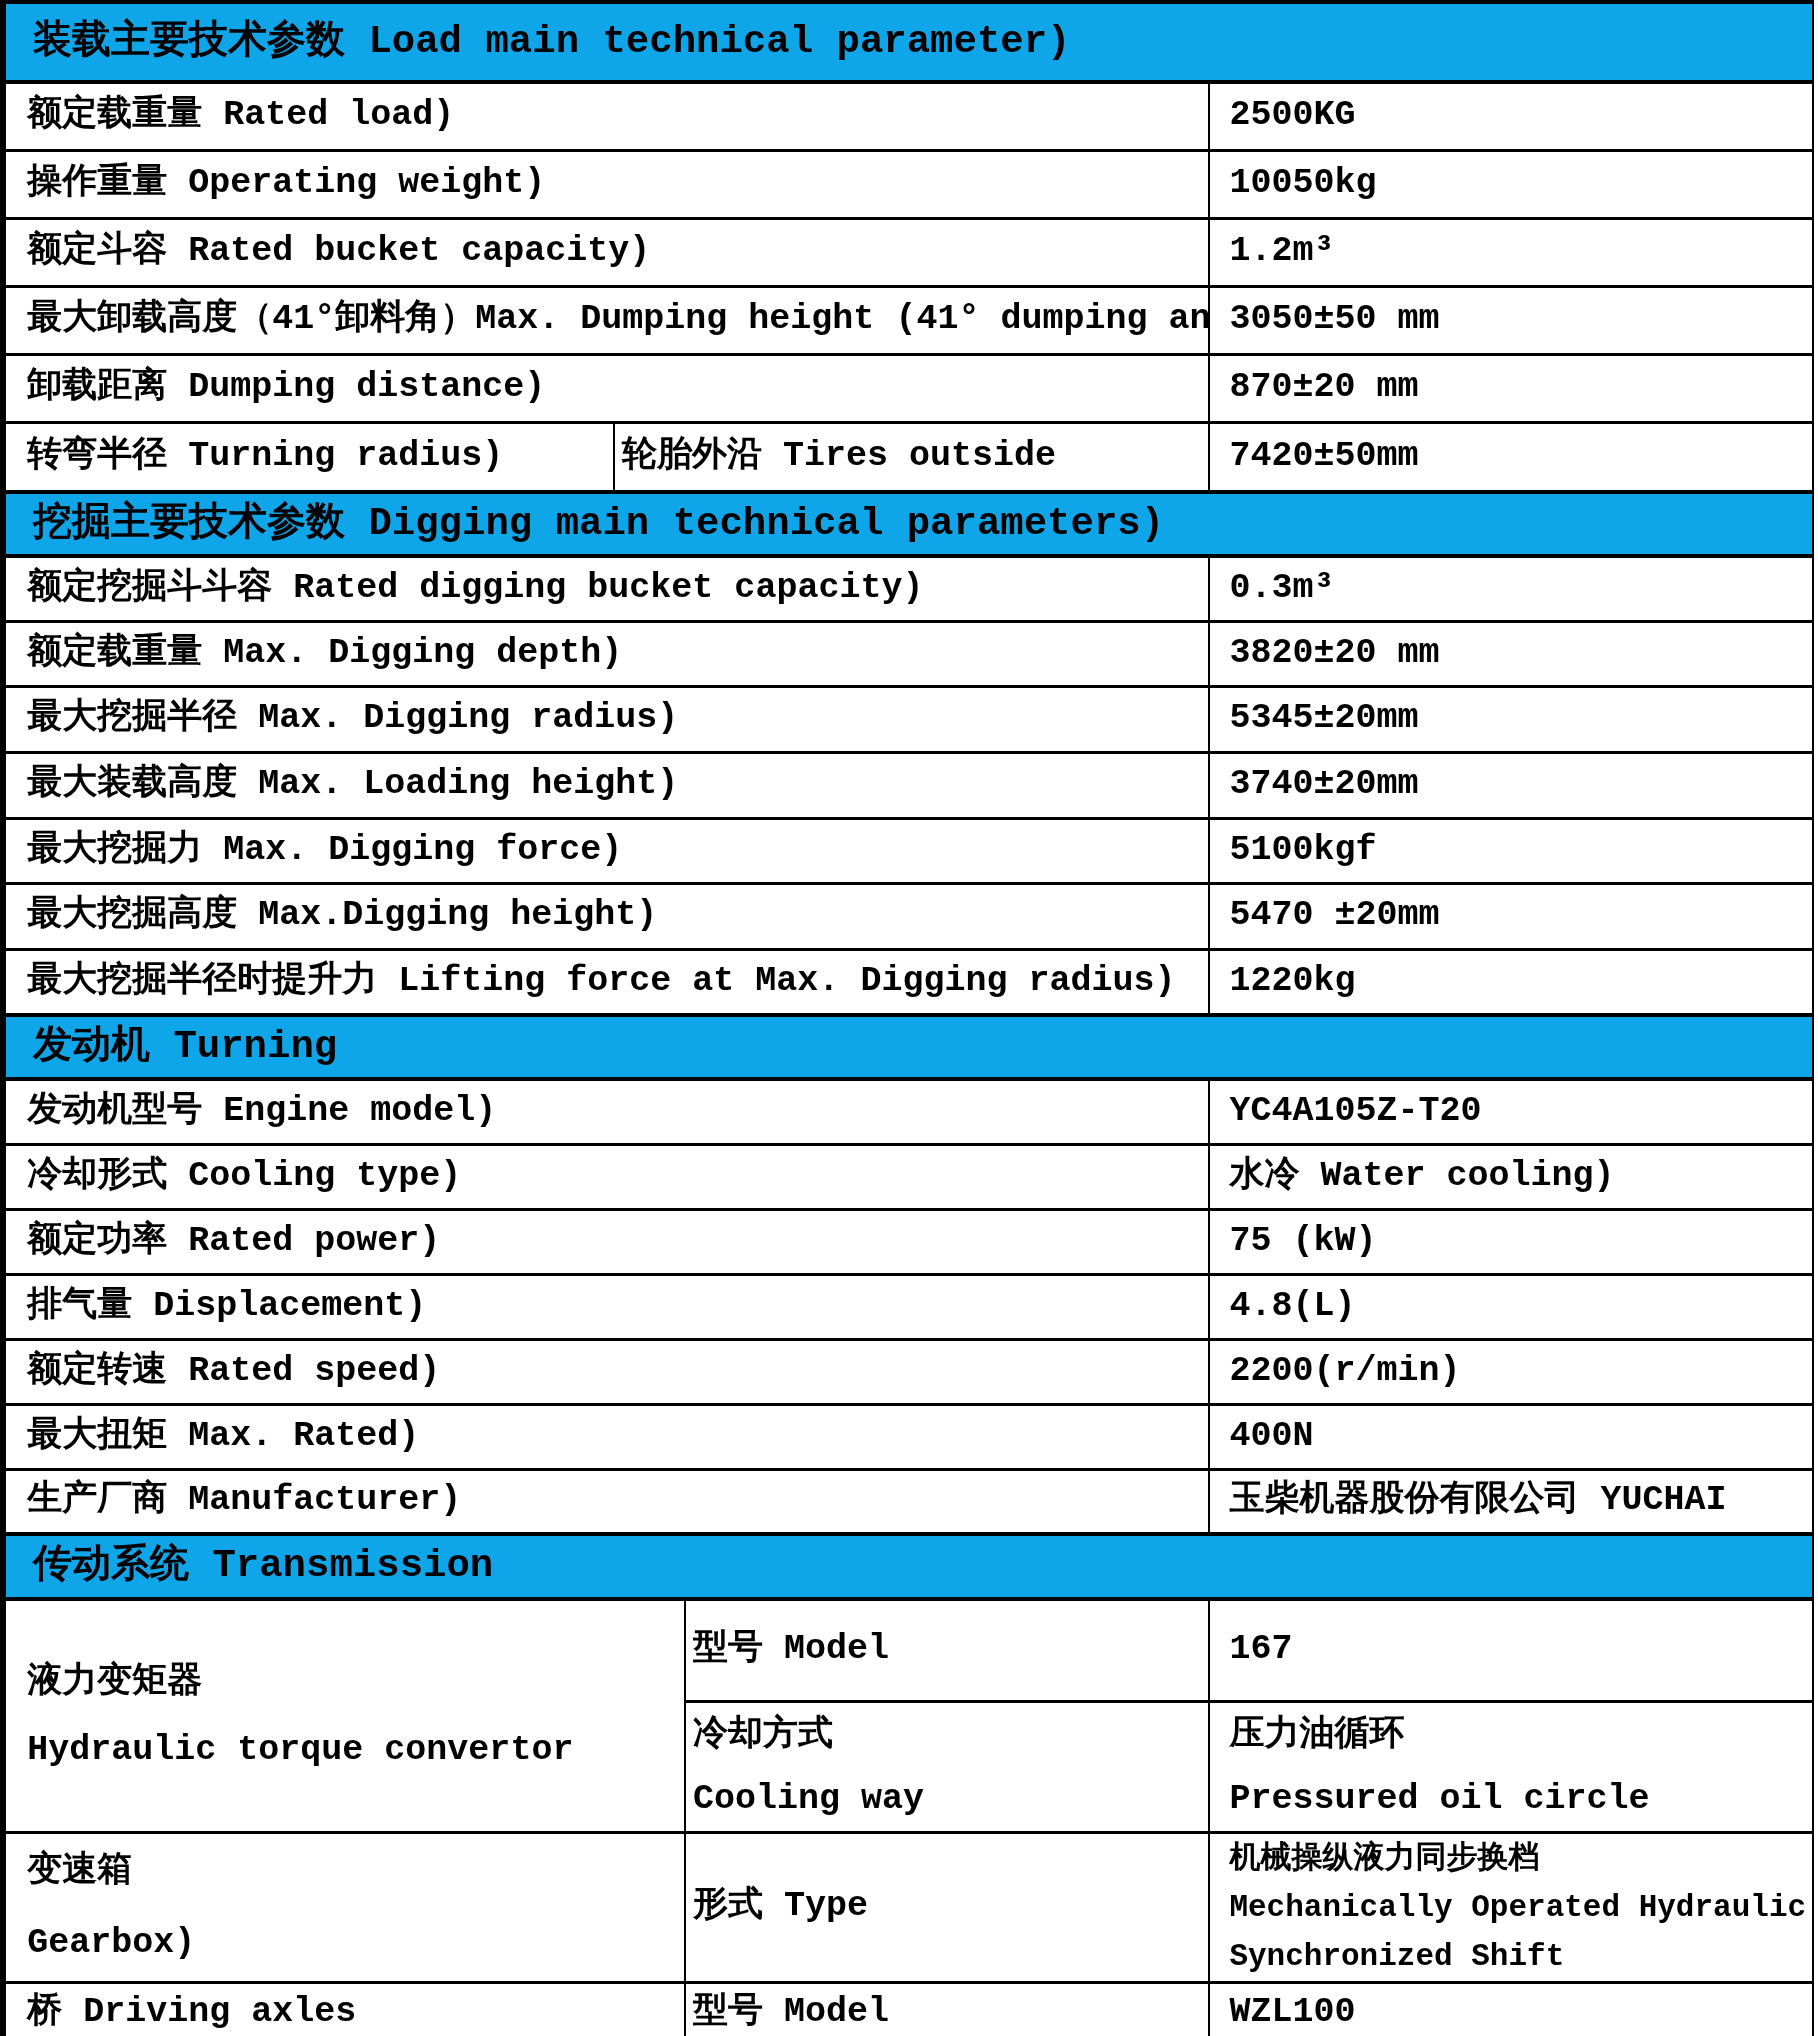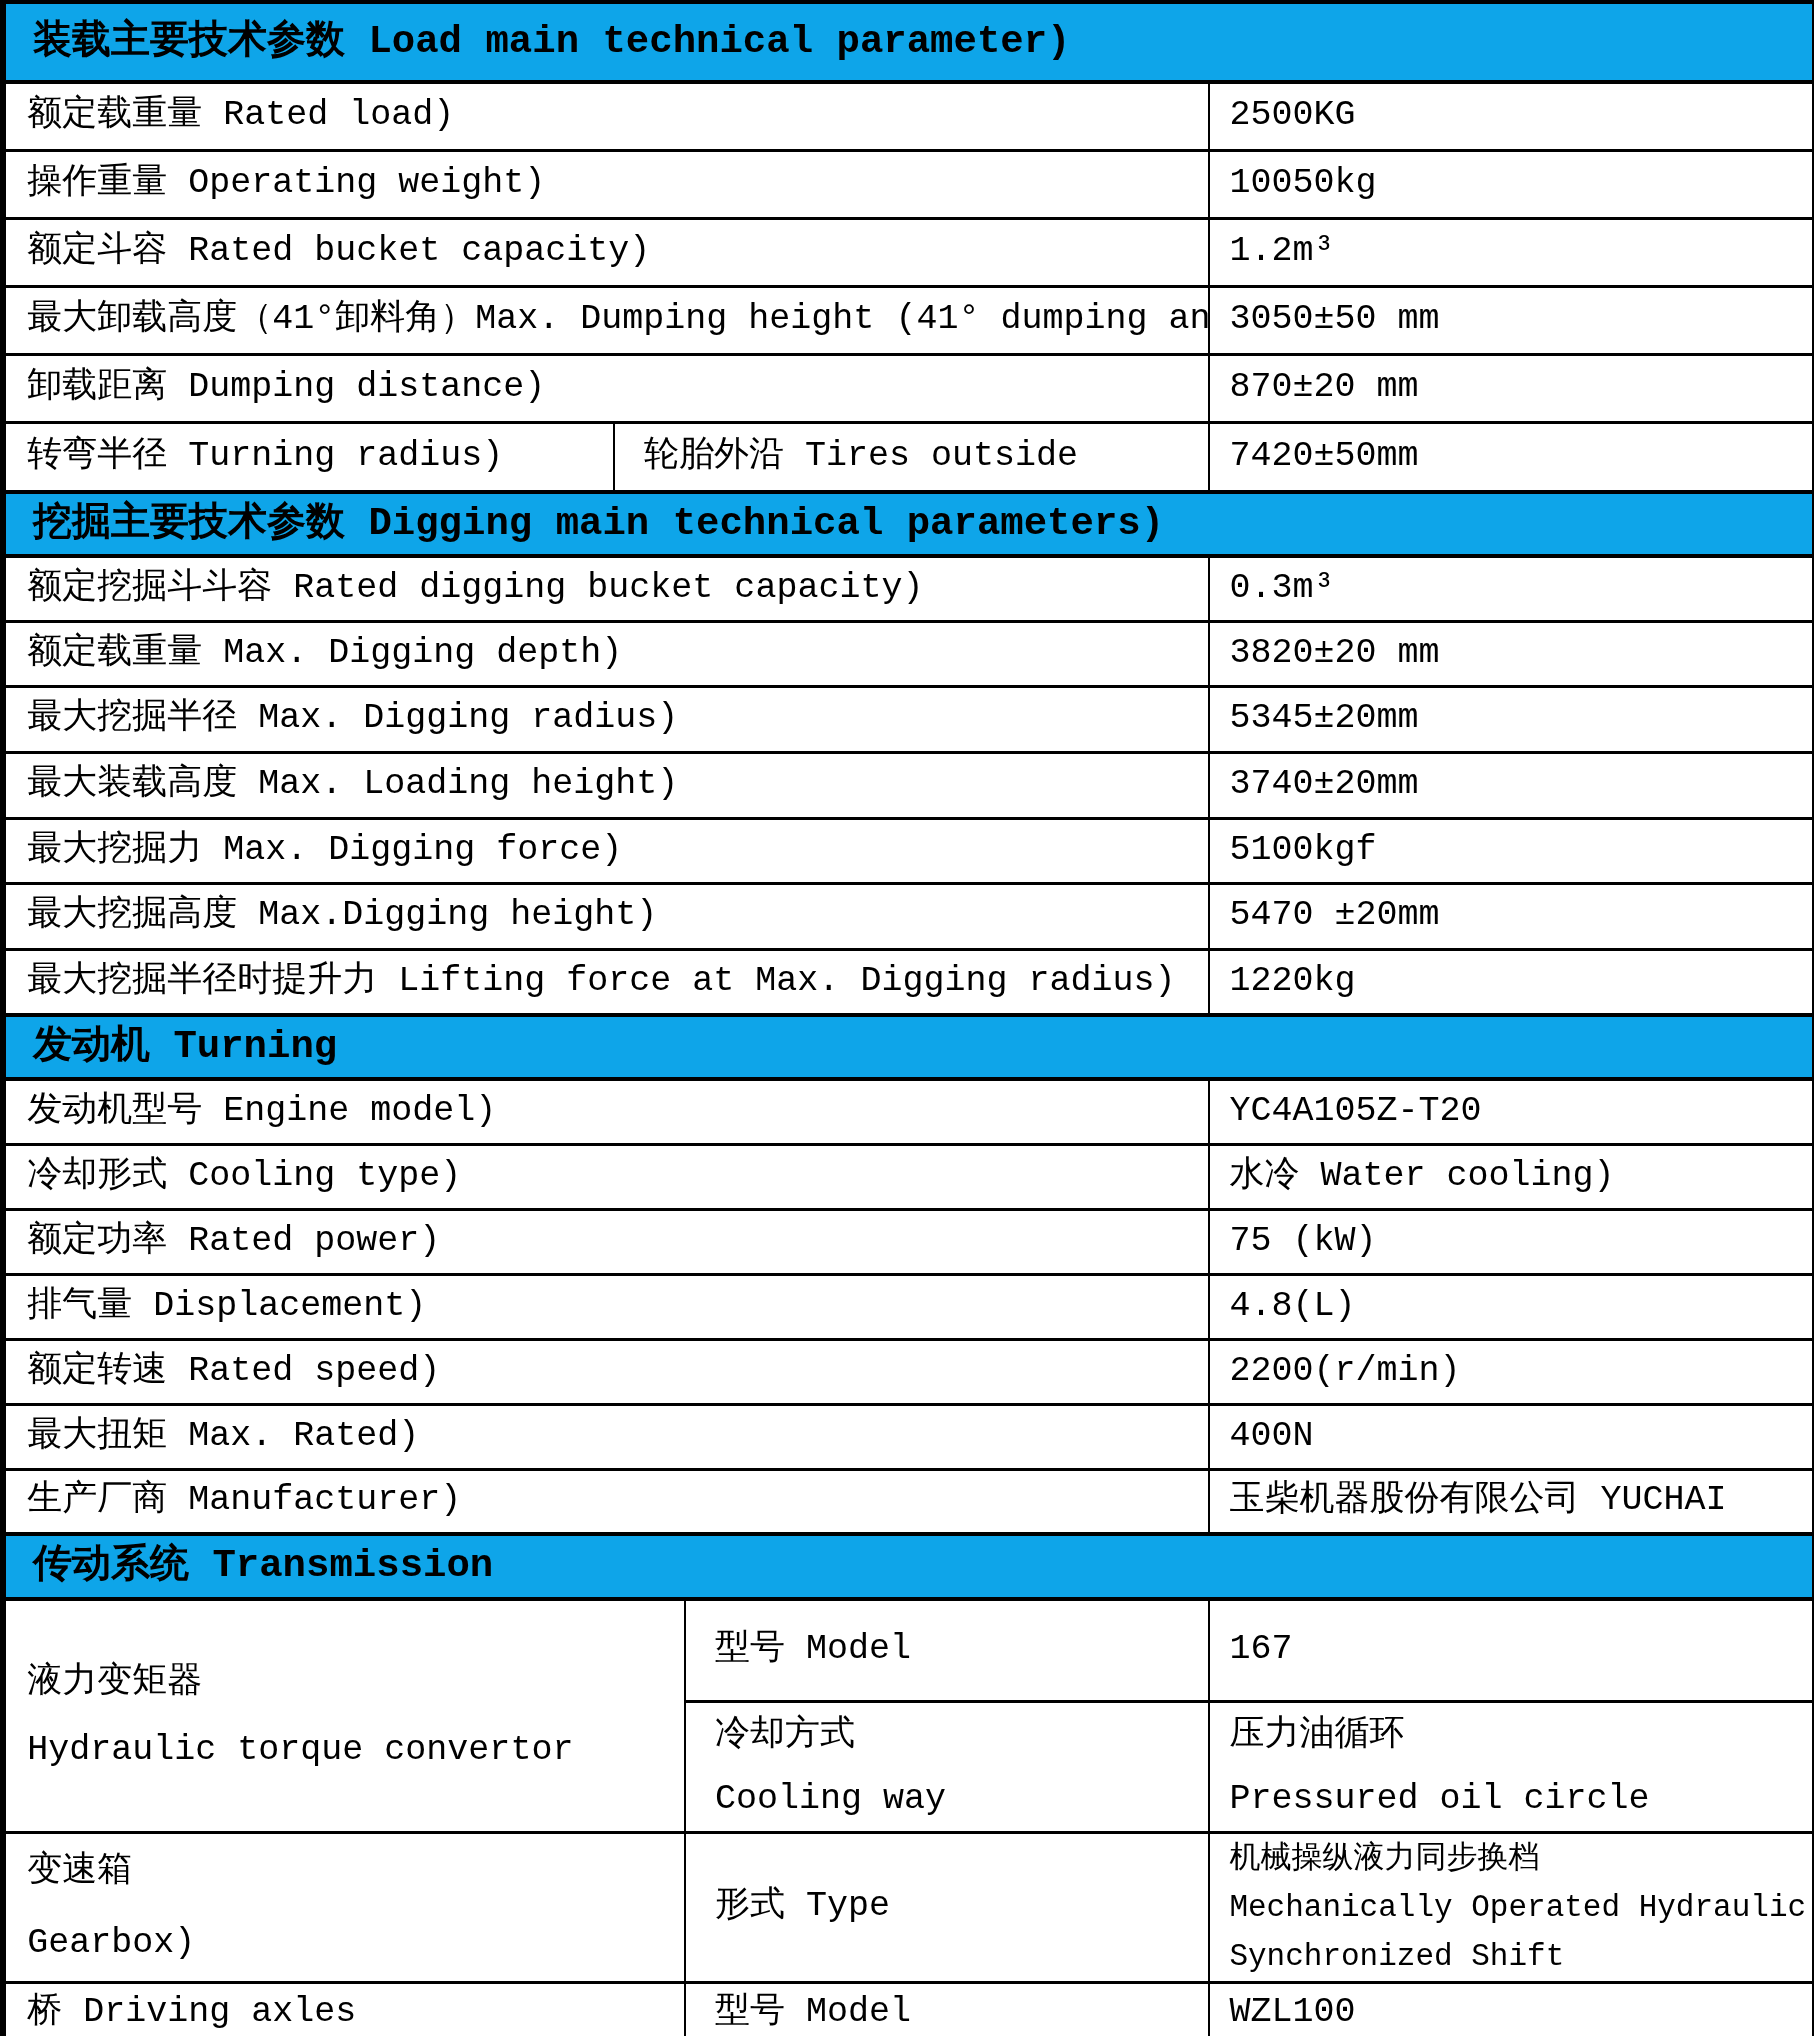--- a/index.html
+++ b/index.html
@@ -30,31 +30,32 @@
     border-left: 2.9px solid #000;
     border-right: 2.9px solid #000;
     border-top: 3.9px solid #000;
     border-bottom: 3.9px solid #000;
     vertical-align: middle;
     font-size: 35px;
     line-height: 1.25;
     padding: 0 5.8px 0 21.3px;
     overflow: hidden;
     white-space: nowrap;
+    font-weight: bold;
   }
   tr.sec td {
     background: #0ea5e9;
     font-weight: bold;
     font-size: 39px;
     padding-left: 27px;
     border-top: 4.9px solid #000;
     border-bottom: 4.9px solid #000;
   }
   td.val { padding-left: 19.4px; }
-  td.sub { padding-left: 29px; }
+  td.sub { padding-left: 7px; }
   .ml { white-space: nowrap; }
   td.torque-label { line-height: 68px; }
   td.cool-param, td.cool-val { line-height: 64px; }
   td.gearbox-label { line-height: 72px; }
   td.type-val { line-height: 49px; font-size: 31px; }
 </style>
 </head>
 <body>
 
 <table class="spec">

